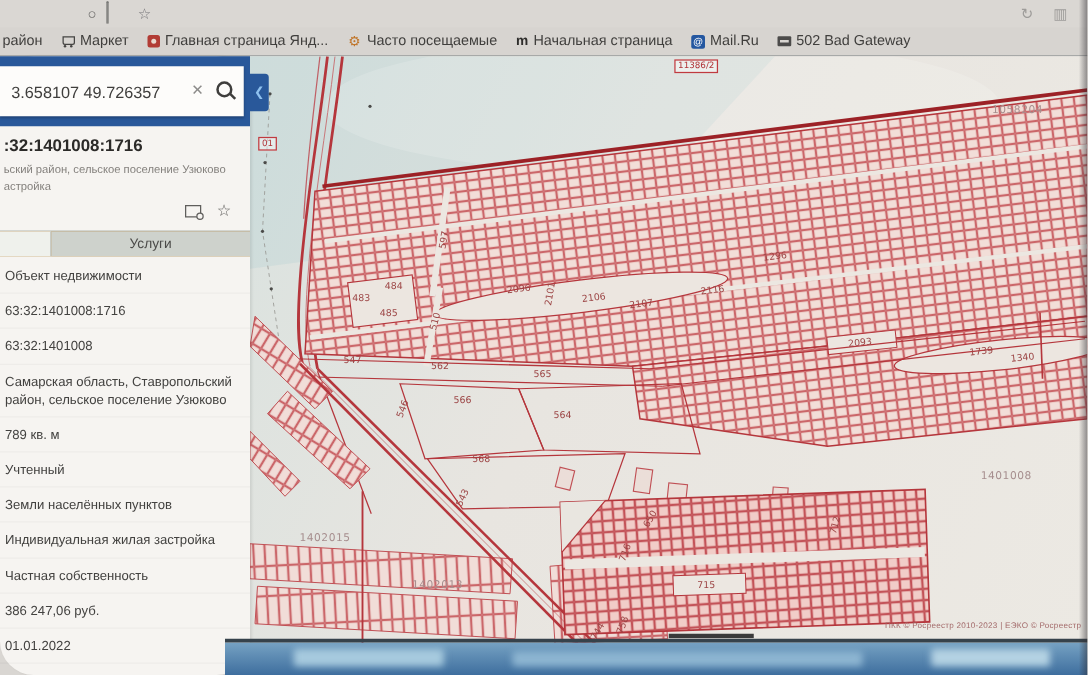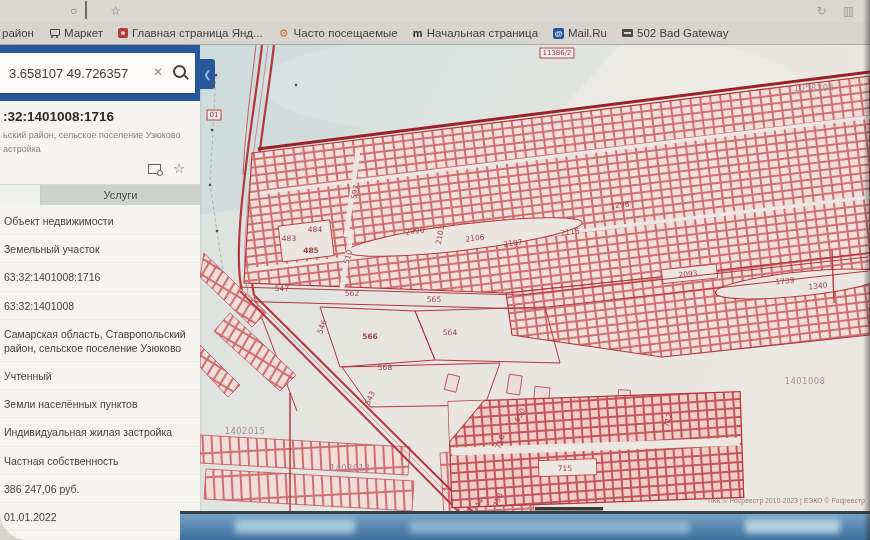--- a/index.html
+++ b/index.html
@@ -145,24 +145,24 @@
         <span class="ic-area"></span>
         <span class="ic-star">☆</span>
       </div>
     </div>
     <div class="tabstrip">
       <span class="tab-stub"></span>
       <span class="tab-services">Услуги</span>
     </div>
     <div class="details">
         <div class="detail-row">Объект недвижимости</div>
-        <div class="detail-row">Земельный участок</div>
         <div class="detail-row">63:32:1401008:1716</div>
         <div class="detail-row">63:32:1401008</div>
         <div class="detail-row">Самарская область, Ставропольский район, сельское поселение Узюково</div>
+        <div class="detail-row">789 кв. м</div>
         <div class="detail-row">Учтенный</div>
         <div class="detail-row">Земли населённых пунктов</div>
         <div class="detail-row">Индивидуальная жилая застройка</div>
         <div class="detail-row">Частная собственность</div>
         <div class="detail-row">386 247,06 руб.</div>
         <div class="detail-row">01.01.2022</div>
       </div>
   </div>
 
   <div class="collapse-tab">❮</div>
@@ -274,40 +274,40 @@
       <rect x="335" y="462" width="68" height="3.5" fill="#3a3a3a"></rect>
     </svg>
 
     <div class="map-labels">
         <div class="maplabel boxed" style="left: 357px; top: 8px;">11386/2</div>
         <div class="maplabel quarter" style="left: 614px; top: 43px;">1058204</div>
         <div class="maplabel boxed" style="left: 14px; top: 70px;">01</div>
         <div class="maplabel plot" style="left: 155px; top: 147px; transform: translate(-50%, -50%) rotate(-80deg);">597</div>
         <div class="maplabel plot" style="left: 89px; top: 193px;">483</div>
         <div class="maplabel plot" style="left: 115px; top: 184px;">484</div>
-        <div class="maplabel plot" style="left: 111px; top: 205px; font-weight: bold;">485</div>
+        <div class="maplabel plot" style="left: 111px; top: 205px;">485</div>
         <div class="maplabel plot" style="left: 148px; top: 212px; transform: translate(-50%, -50%) rotate(-75deg);">510</div>
         <div class="maplabel plot" style="left: 215px; top: 186px; transform: translate(-50%, -50%) rotate(-7deg);">2096</div>
         <div class="maplabel plot" style="left: 240px; top: 190px; transform: translate(-50%, -50%) rotate(-80deg);">2101</div>
         <div class="maplabel plot" style="left: 275px; top: 193px; transform: translate(-50%, -50%) rotate(-7deg);">2106</div>
         <div class="maplabel plot" style="left: 313px; top: 198px; transform: translate(-50%, -50%) rotate(-7deg);">2107</div>
         <div class="maplabel plot" style="left: 370px; top: 187px; transform: translate(-50%, -50%) rotate(-7deg);">2116</div>
         <div class="maplabel plot" style="left: 420px; top: 160px; transform: translate(-50%, -50%) rotate(-7deg);">1296</div>
         <div class="maplabel plot" style="left: 488px; top: 229px; transform: translate(-50%, -50%) rotate(-6deg);">2093</div>
         <div class="maplabel plot" style="left: 585px; top: 236px; transform: translate(-50%, -50%) rotate(-6deg);">1739</div>
         <div class="maplabel plot" style="left: 618px; top: 241px; transform: translate(-50%, -50%) rotate(-6deg);">1340</div>
         <div class="maplabel plot" style="left: 82px; top: 243px;">547</div>
         <div class="maplabel plot" style="left: 152px; top: 248px;">562</div>
         <div class="maplabel plot" style="left: 234px; top: 254px;">565</div>
-        <div class="maplabel plot" style="left: 170px; top: 291px; font-weight: bold;">566</div>
+        <div class="maplabel plot" style="left: 170px; top: 275px;">566</div>
         <div class="maplabel plot" style="left: 122px; top: 282px; transform: translate(-50%, -50%) rotate(-70deg);">546</div>
         <div class="maplabel plot" style="left: 250px; top: 287px; text-align: right;">564</div>
         <div class="maplabel plot" style="left: 185px; top: 322px;">568</div>
         <div class="maplabel plot" style="left: 170px; top: 353px; transform: translate(-50%, -50%) rotate(-65deg);">543</div>
-        <div class="maplabel quarter" style="left: 45px; top: 386px;">1402015</div>
+        <div class="maplabel quarter" style="left: 60px; top: 386px;">1402015</div>
         <div class="maplabel quarter" style="left: 150px; top: 423px;">1402013</div>
         <div class="maplabel plot" style="left: 320px; top: 370px; transform: translate(-50%, -50%) rotate(-60deg);">650</div>
         <div class="maplabel plot" style="left: 468px; top: 375px; transform: translate(-50%, -50%) rotate(-75deg);">712</div>
         <div class="maplabel plot" style="left: 300px; top: 397px; transform: translate(-50%, -50%) rotate(-70deg);">716</div>
         <div class="maplabel plot" style="left: 365px; top: 423px;">715</div>
         <div class="maplabel plot" style="left: 278px; top: 460px; transform: translate(-50%, -50%) rotate(-60deg);">744</div>
         <div class="maplabel plot" style="left: 298px; top: 455px; transform: translate(-50%, -50%) rotate(-70deg);">758</div>
         <div class="maplabel quarter" style="left: 605px; top: 336px;">1401008</div>
       </div>
     <div class="map-attribution">ПКК © Росреестр 2010-2023 | ЕЭКО © Росреестр</div>

